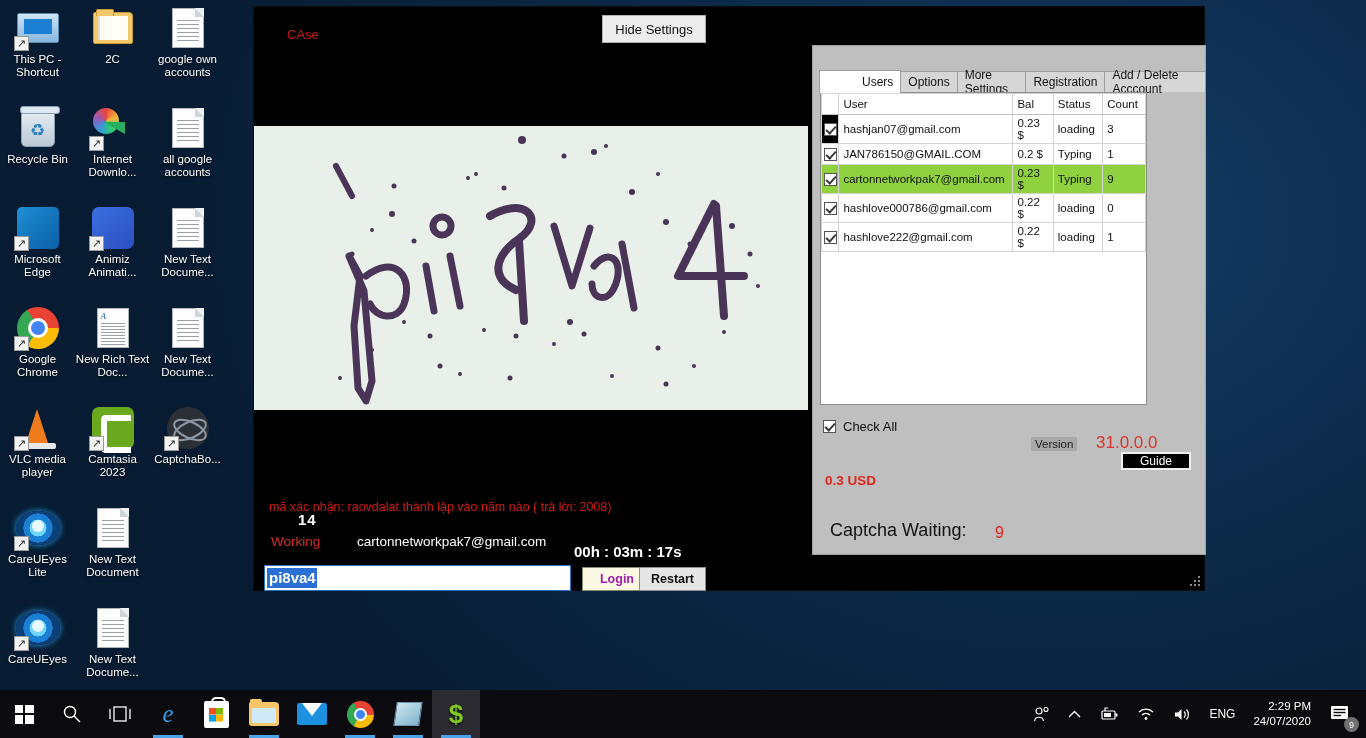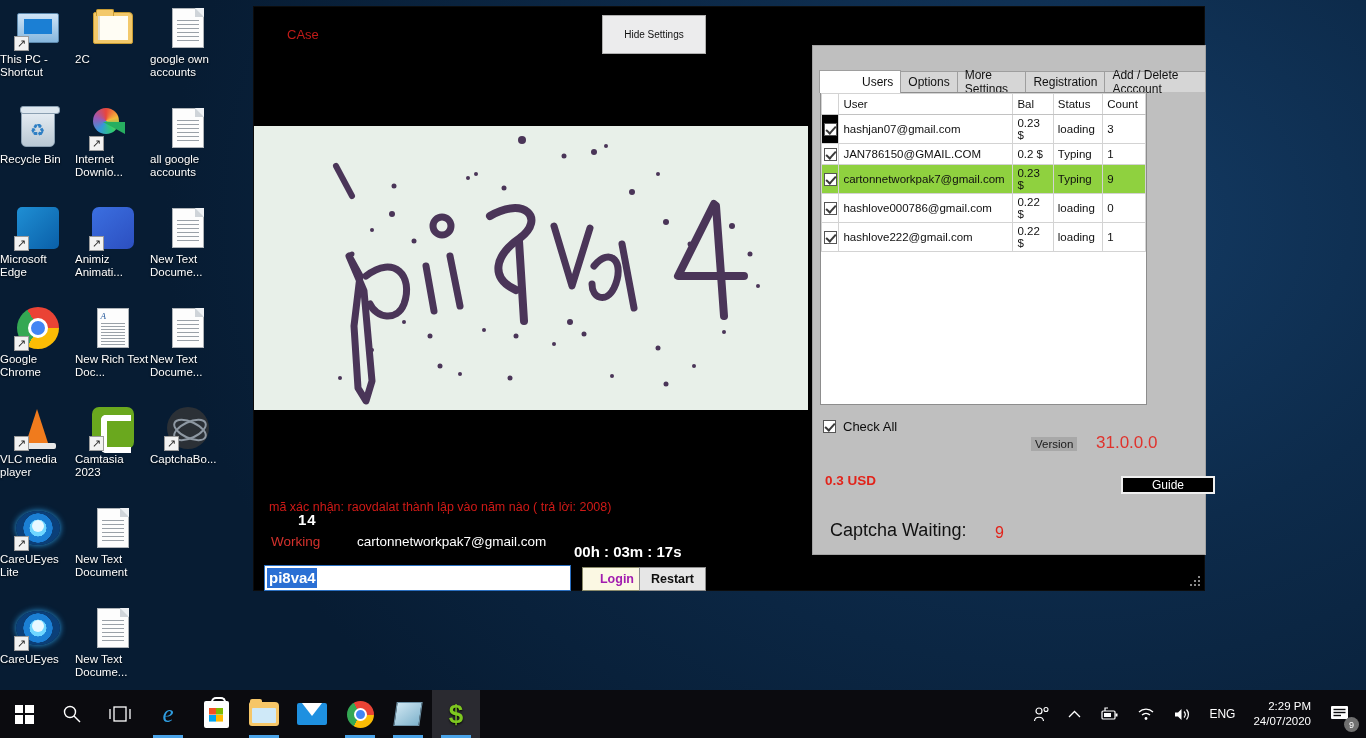--- a/index.html
+++ b/index.html
@@ -30,21 +30,21 @@
     width: 75px; padding-top: 4px;
     cursor: default;
   }
   .desk-icon .glyph {
     width: 47px; height: 47px; position: relative;
     display: flex; align-items: center; justify-content: center;
   }
   .desk-icon .lbl {
     margin-top: 2px;
     font-size: 11.5px; line-height: 13px; color: #fff;
-    text-align: left; text-shadow: 0 1px 2px rgba(0,0,0,.9);
+    text-align: center; text-shadow: 0 1px 2px rgba(0,0,0,.9);
     width: 75px; word-wrap: break-word;
   }
   .shortcut-arrow {
     position: absolute; left: 0; bottom: 0;
     width: 15px; height: 15px; background: #f2f2f2;
     border: 1px solid #9a9a9a;
     display: flex; align-items: center; justify-content: center;
     font-size: 11px; color: #2a2a2a; line-height: 1;
   }
   
@@ -92,23 +92,23 @@
     width: 952px; height: 585px;
     background: #000;
     border: 1px solid #0c0c0c;
   }
   #case-label {
     position: absolute; left: 33px; top: 20px;
     color: #c01b18; font-size: 13px;
   }
   #hide-settings-btn {
     position: absolute; left: 348px; top: 8px;
-    width: 104px; height: 39px;
+    width: 104px; height: 28px;
     background: #ececed; border: 1px solid #b0b0b0;
-    font-size: 10px; color: #101010;
+    font-size: 13px; color: #101010;
     display: flex; align-items: center; justify-content: center;
     cursor: pointer;
   }
   #captcha-image {
     position: absolute; left: 0px; top: 119px;
     width: 554px; height: 284px;
     background: #e8f0e9;
     overflow: hidden;
   }
   #captcha-svg { width: 100%; height: 100%; display: block; }
@@ -226,22 +226,22 @@
   }
   #version-value {
     position: absolute; left: 283px; top: 387px;
     color: #e0322c; font-size: 17px;
   }
   #usd-value {
     position: absolute; left: 12px; top: 427px;
     color: #e2231a; font-size: 13.5px; font-weight: bold;
   }
   #guide-btn {
-    position: absolute; left: 308px; top: 430px;
-    width: 94px; height: 18px;
+    position: absolute; left: 308px; top: 406px;
+    width: 70px; height: 18px;
     background: #000000; border: 2px solid #efefef;
     color: #ffffff; font-size: 12px;
     display: flex; align-items: center; justify-content: center; cursor: pointer;
   }
   #captcha-waiting-label {
     position: absolute; left: 17px; top: 474px;
     color: #111; font-size: 18px;
   }
   #captcha-waiting-value {
     position: absolute; left: 182px; top: 478px;

